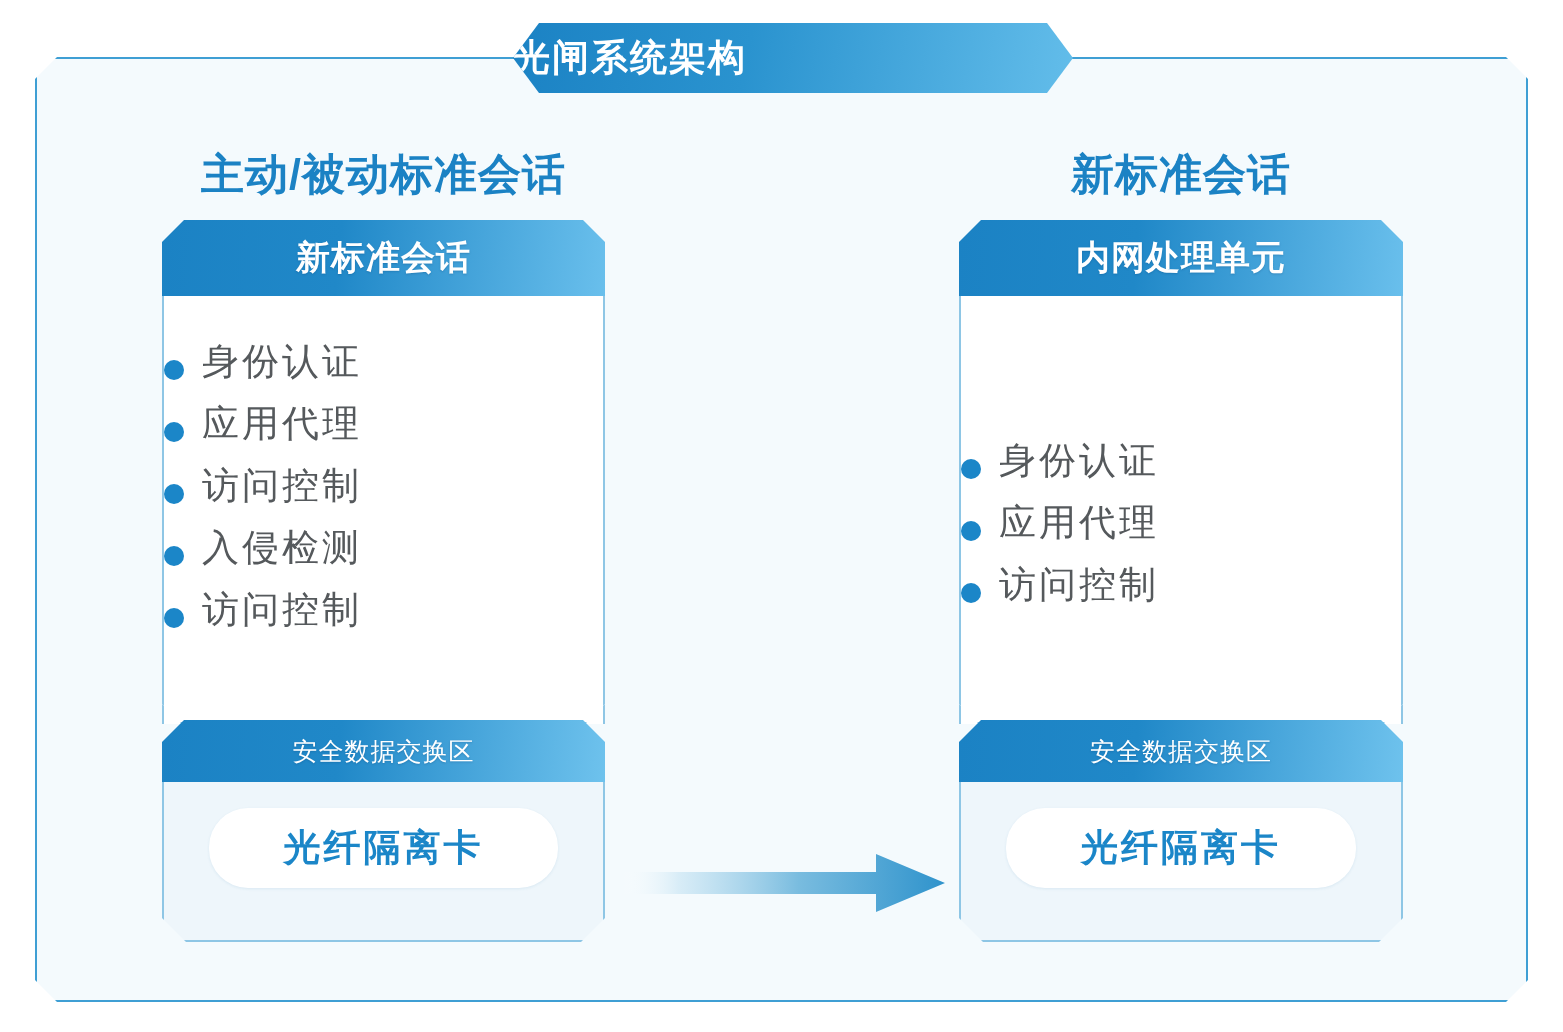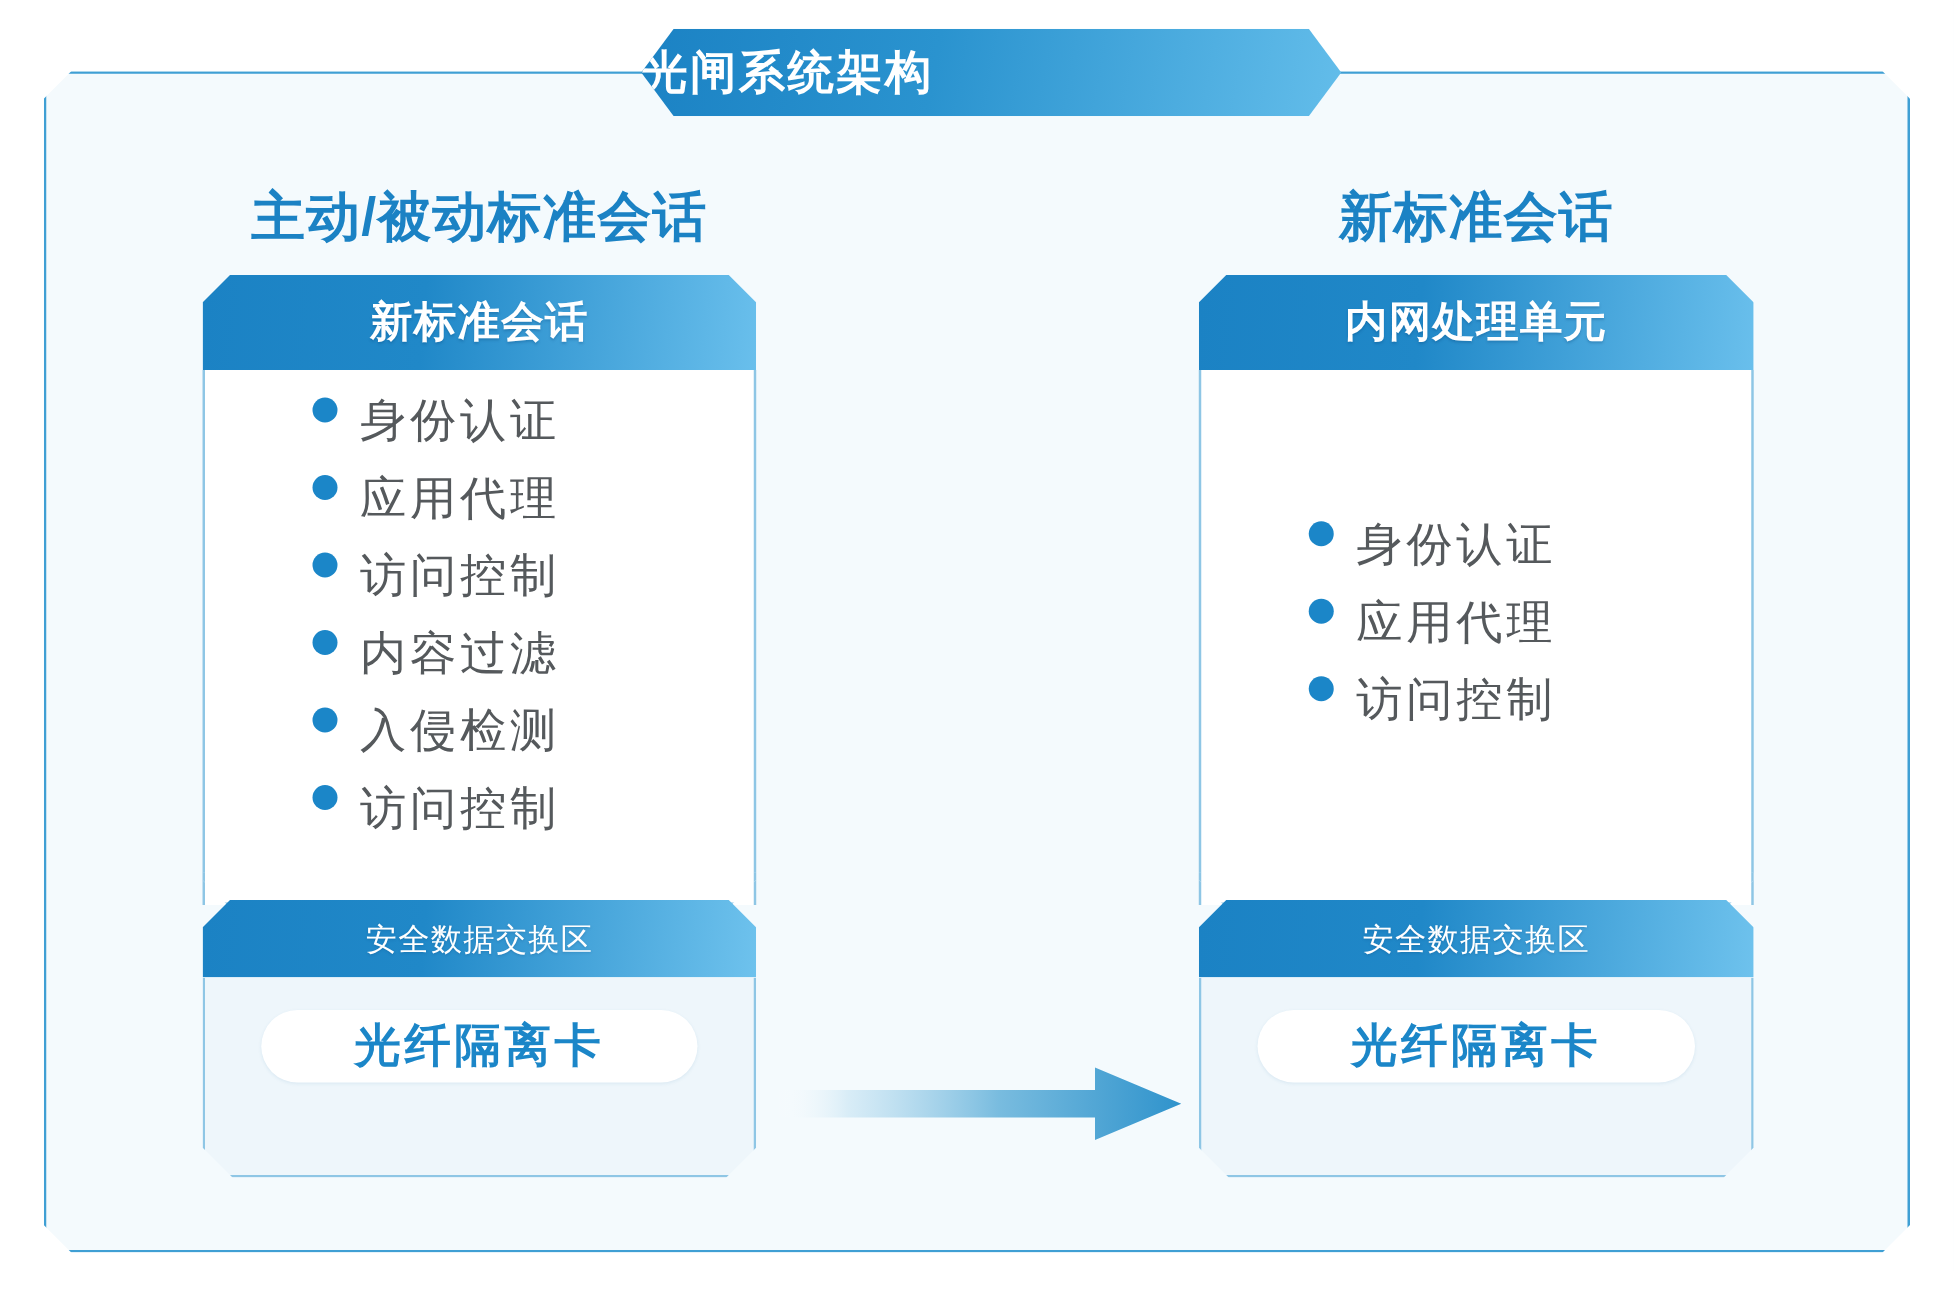--- a/index.html
+++ b/index.html
@@ -89,22 +89,21 @@
   .unit-body.short{height:428px;display:flex;align-items:center;}
 
   .feature-list{
     list-style:none;
     margin:0;padding:0;
     width:100%;
   }
   .unit-body.tall .feature-list{padding-top:22px;}
   .feature-list li{
     display:flex;
-    align-items:flex-start;
-    padding-left:86px;
+    align-items:flex-end;
     height:62px;
   }
   .feature-list li .dot{
     width:20px;height:20px;border-radius:50%;
     background:#1b86c8;
     flex:0 0 20px;
     margin-right:18px;
   }
   .feature-list li .lbl{
     color:#55595c;
@@ -134,21 +133,21 @@
     border:2px solid #8ec6e5;
     border-top:none;
     box-sizing:border-box;
     -webkit-clip-path:polygon(0 0,100% 0,100% calc(100% - 24px),calc(100% - 24px) 100%,24px 100%,0 calc(100% - 24px));
     clip-path:polygon(0 0,100% 0,100% calc(100% - 24px),calc(100% - 24px) 100%,24px 100%,0 calc(100% - 24px));
     display:flex;align-items:flex-start;justify-content:center;
   }
   .exchange-pill{
     margin-top:26px;
     width:calc(100% - 90px);
-    height:58px;
+    height:80px;
     background:#ffffff;
     border-radius:39px;
     display:flex;align-items:center;justify-content:center;
     box-shadow:0 1px 3px rgba(40,120,170,.10);
   }
   .exchange-pill .t{
     color:#1b86c8;font-size:37px;font-weight:bold;letter-spacing:3px;
   }
 
   
@@ -193,24 +192,20 @@
             <span class="dot"></span>
             <span class="lbl">身份认证</span>
           </li>
           <li>
             <span class="dot"></span>
             <span class="lbl">应用代理</span>
           </li>
           <li>
             <span class="dot"></span>
             <span class="lbl">访问控制</span>
-          </li>
-          <li>
-            <span class="dot"></span>
-            <span class="lbl">内容过滤</span>
           </li>
           <li>
             <span class="dot"></span>
             <span class="lbl">入侵检测</span>
           </li>
           <li>
             <span class="dot"></span>
             <span class="lbl">访问控制</span>
           </li>
         </ul>

